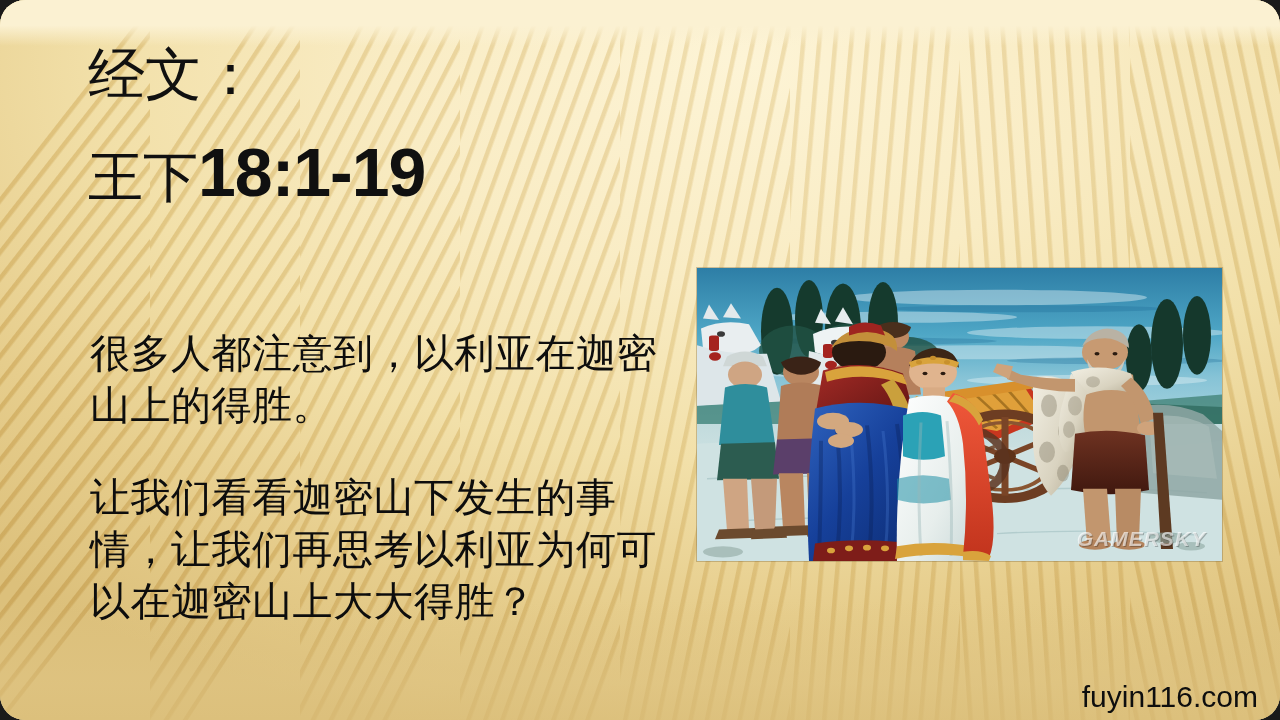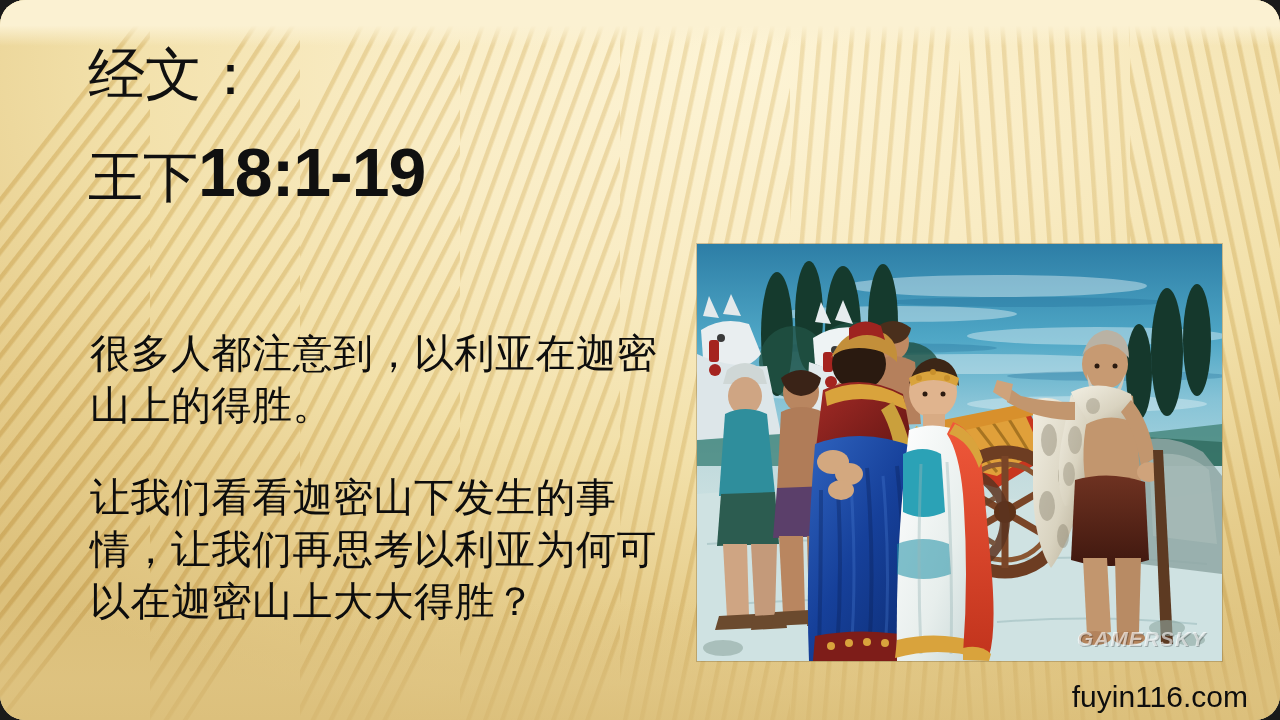--- a/index.html
+++ b/index.html
@@ -161,23 +161,23 @@
     color: #0d0d0d;
     text-align: left;
     letter-spacing: 0.5px;
   }
   .para + .para { margin-top: 38px; }
 
   
   .picture {
     position: absolute;
     left: 697px;
-    top: 244px;
+    top: 268px;
     width: 525px;
-    height: 417px;
+    height: 293px;
     overflow: hidden;
     background: #2e6f93;
     box-shadow: 0 0 0 1px rgba(120,100,60,.35);
     text-align: right;
   }
   .pic-svg { display: block; width: 100%; height: 100%; }
   .pic-wm {
     position: absolute;
     right: 16px;
     bottom: 10px;
@@ -187,21 +187,21 @@
     font-size: 21px;
     letter-spacing: 1px;
     color: rgba(255,255,255,.62);
     text-shadow: 1px 1px 0 rgba(0,0,0,.25);
     pointer-events: none;
   }
 
   
   .site-wm {
     position: absolute;
-    right: 32px;
+    right: 22px;
     bottom: 6px;
     font-family: "Liberation Sans", "DejaVu Sans", sans-serif;
     font-size: 30px;
     color: #0e0e0e;
     letter-spacing: 0px;
     text-align: right;
   }
 </style>
 </head>
 <body>

